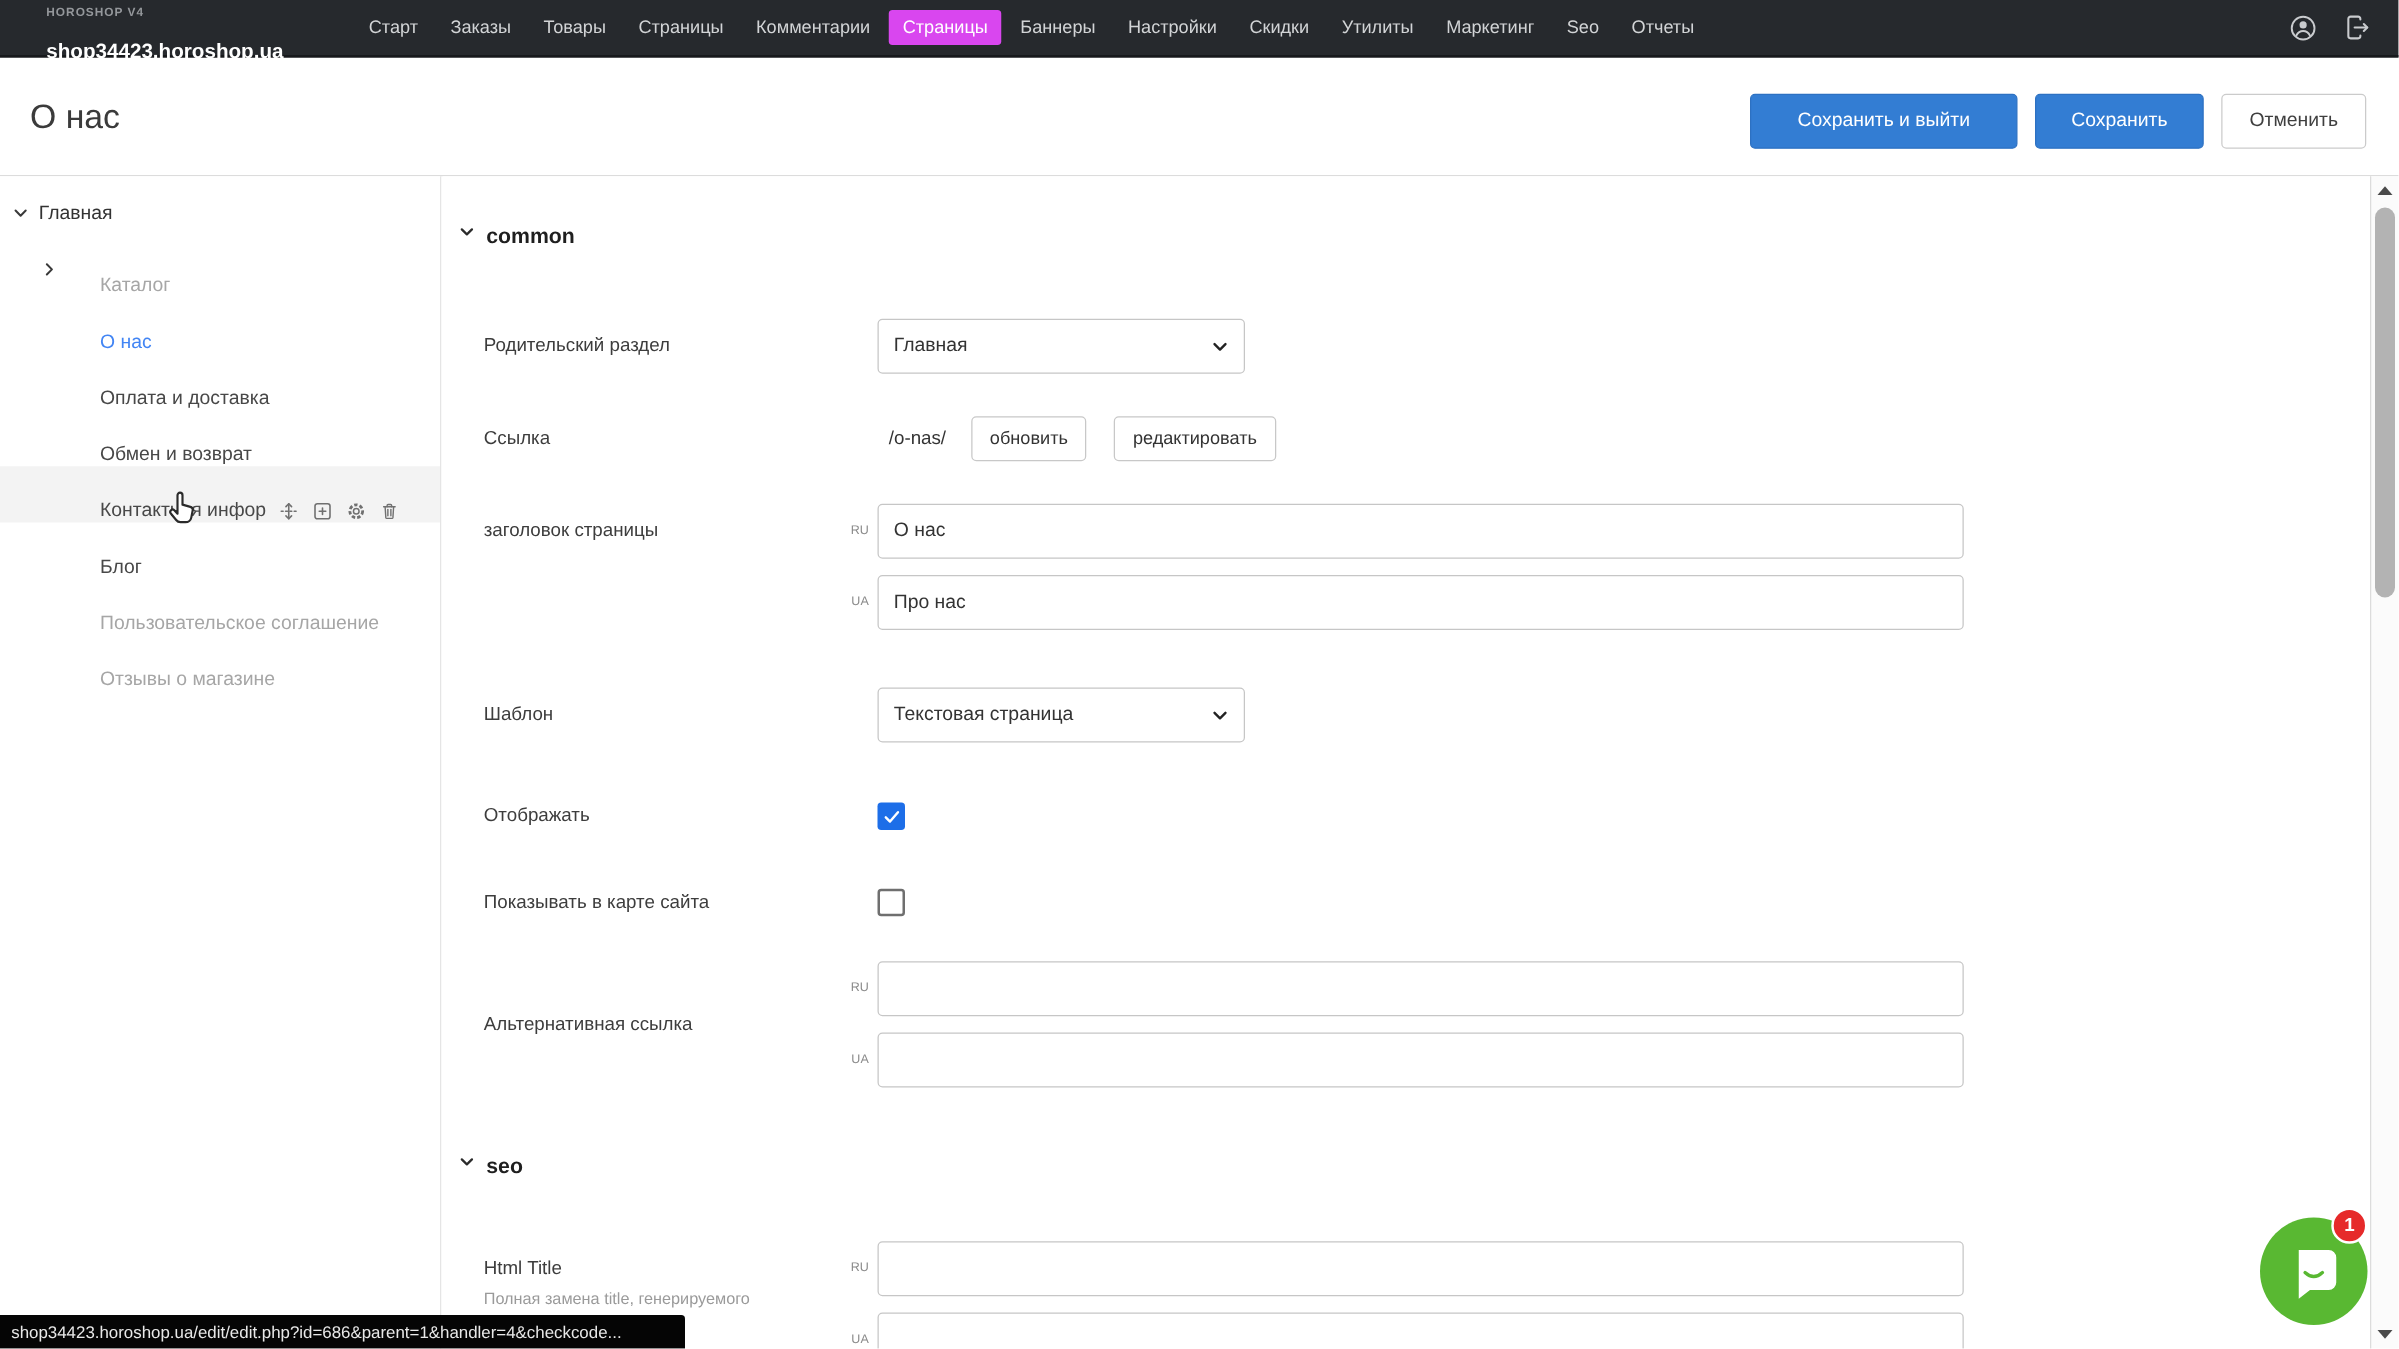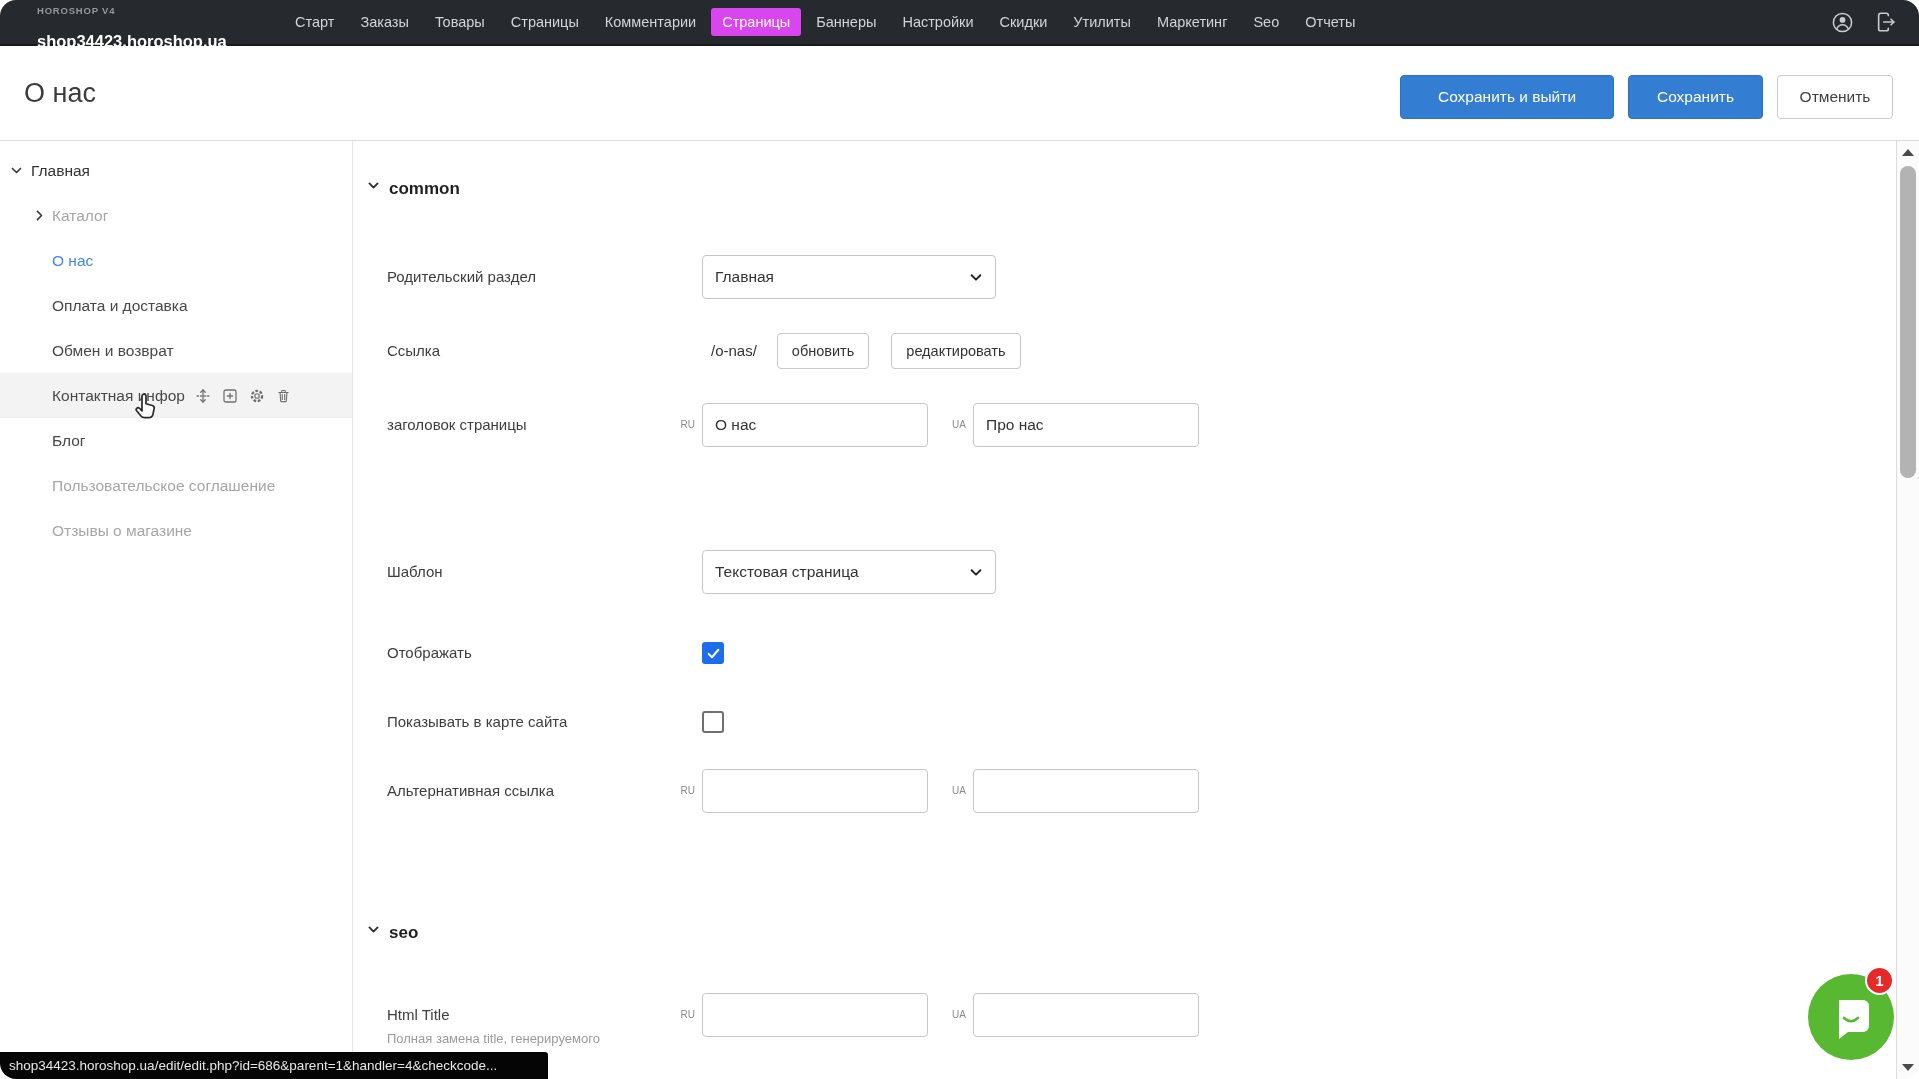--- a/index.html
+++ b/index.html
@@ -1,18 +1,18 @@
 <!DOCTYPE html>
 <html><head>
 <meta charset="utf-8">
 <style>
   * { margin:0; padding:0; box-sizing:border-box; }
   html,body { width:1919px; height:1079px; overflow:hidden; }
   body { font-family:"Liberation Sans", sans-serif; background:#fff; cursor:default; }
-  #screen { position:relative; width:1919px; height:1079px; background:#fff; overflow:hidden;border-radius:16px; }
+  #screen { position:relative; width:1919px; height:1079px; background:#fff; overflow:hidden; }
 
   
   .topbar { position:absolute; left:0; top:0; width:100%; height:46px; background:#26292d; border-bottom:2px solid #17191c; }
   .brand { position:absolute; left:37px; top:6px; line-height:1.1; }
   .brand-version { font-size:9.5px; font-weight:bold; letter-spacing:.8px; color:#94979b; }
   .brand-domain { font-size:16.5px; font-weight:bold; color:#ffffff; margin-top:16px; }
   .topnav { position:absolute; left:284px; top:0; height:44px; display:flex; align-items:center; gap:4px; }
   .topnav .nav-item { font-size:14.5px; color:#d2d4d6; padding:6px 11px; border-radius:3px; white-space:nowrap; }
   .topnav .nav-item.active { background:#d946ef; color:#fff; }
   .topbar-icons { position:absolute; right:22px; top:0; height:44px; display:flex; align-items:center; gap:21px; }
@@ -26,42 +26,42 @@
   .btn-primary { background:#337dd3; color:#fff; border:1px solid #2d71c2; }
   .btn-save-exit { width:214px; }
   .btn-save { width:135px; }
   .btn-plain { width:116px; background:#fff; color:#3f3f3f; border:1px solid #cbcbcb; }
 
   
   .sidebar { position:absolute; left:0; top:141px; width:353px; bottom:0; background:#fff; border-right:1px solid #e5e5e5; }
   .tree-row { position:absolute; left:0; width:100%; height:45px; display:flex; align-items:center; font-size:15.5px; color:#484848; }
   .tree-row .chev { display:inline-flex; color:#3a3a3a; }
   .lvl0-chev { margin-left:10px; margin-right:8px; }
-  .lvl1 { padding-left:52px; }
+  .lvl1 { padding-left:80px;align-items:flex-end; }
   .lvl1-chev { position:absolute; left:33px; top:16px; color:#9e9e9e; }
   .t-dark { color:#333; }
   .t-muted { color:#a6a6a6; }
   .t-selected { color:#4285f4; }
   .tree-row.hovered { background:#f3f3f3; }
   .row-icons { display:flex; align-items:center; gap:9px; margin-left:9px; color:#707070; }
   .row-icons svg { display:block; }
 
   
   .content { position:absolute; left:354px; top:141px; right:23px; bottom:0; background:#fff; overflow:hidden; }
   .section-hdr { position:absolute; left:13px; display:flex; align-items:flex-start; gap:9px; font-size:17px; font-weight:bold; color:#1f1f1f; }
   .section-hdr .chev { color:#2b2b2b; display:inline-flex; }
   .form-row { position:absolute; left:33px; right:325px; display:flex; align-items:flex-start; }
   .f-label { width:283px; flex:none; font-size:15px; color:#3d3d3d; }
   .lh-c { line-height:44px; }
   .lh-s { line-height:36px; }
   .lh-cb { line-height:22px; }
   .f-hint { font-size:13px; color:#9a9a9a; margin-top:-7px; line-height:18px; }
   .badge-col { width:32px; flex:none; display:flex; justify-content:flex-end; padding-right:7px; }
   .lang-badge { font-size:10px; color:#8a8a8a; line-height:44px; }
-  .lang-stack { flex:1; display:flex; flex-direction:row; gap:13px; }
+  .lang-stack { flex:1; display:flex; flex-direction:column; gap:13px; }
   .lang-line { display:flex; align-items:stretch; }
   .txt-input { flex:1; height:44px; border:1px solid #c6c6c6; border-radius:4px; padding:0 12px; font-size:15.5px; color:#333; font-family:inherit; background:#fff; outline:none; }
   .select-box { width:294px; height:44px; border:1px solid #c6c6c6; border-radius:4px; display:flex; align-items:center; justify-content:space-between; padding:0 12px; font-size:15.5px; color:#333; background:#fff; }
   .select-box .chev { color:#222; display:inline-flex; }
   .spacer32 { width:32px; flex:none; }
   .link-path { font-size:15px; color:#333; line-height:36px; margin-left:9px; }
   .btn-small { height:36px; background:#fff; border:1px solid #c8c8c8; border-radius:4px; font-size:14.5px; color:#333; padding:0 14px; font-family:inherit; }
   .checkbox { width:22px; height:22px; border-radius:3px; flex:none; }
   .checkbox.checked { background:#1d6ee8; display:flex; align-items:center; justify-content:center; }
   .checkbox.unchecked { background:#fff; border:2px solid #6f6f6f; }

